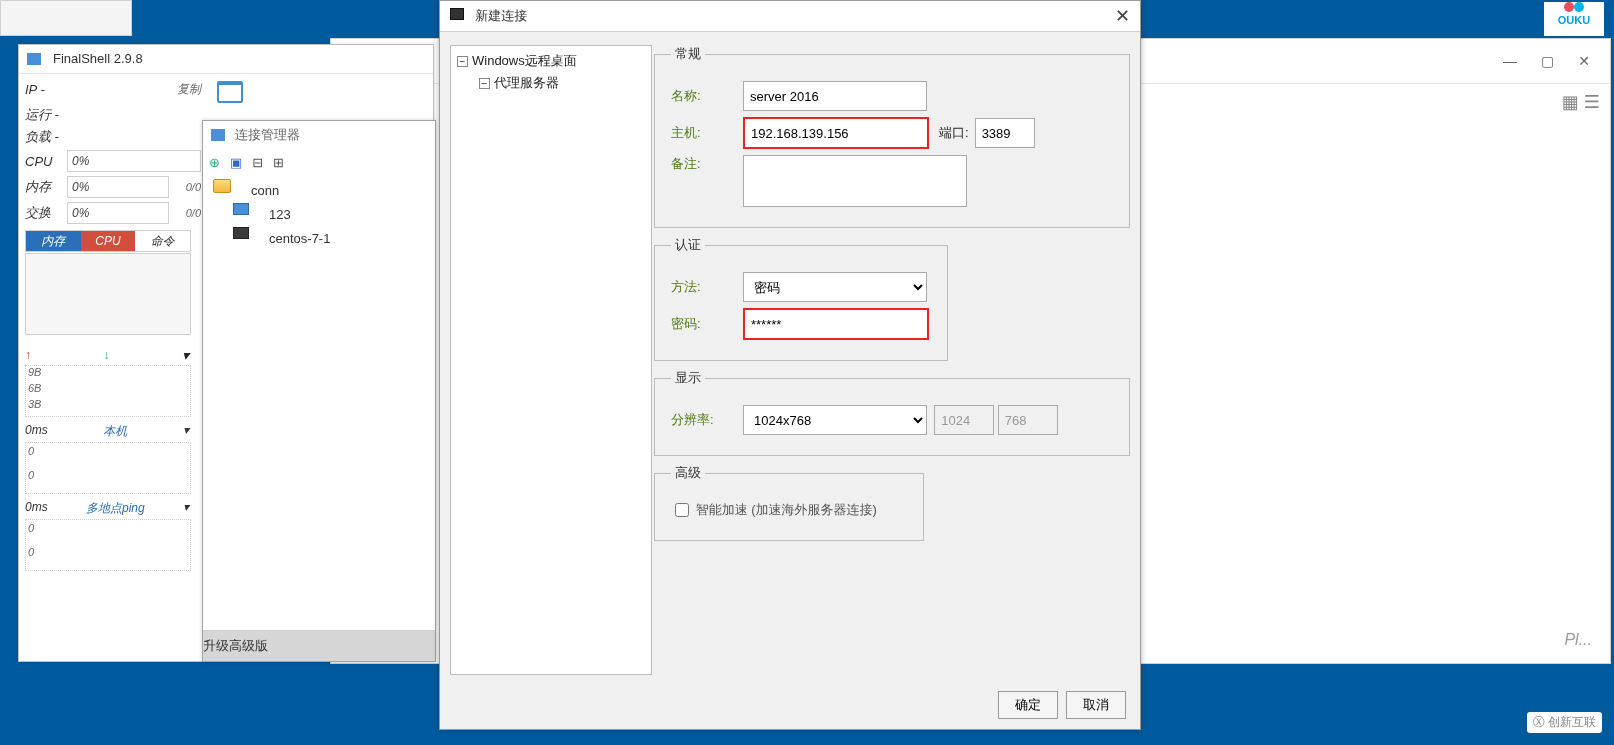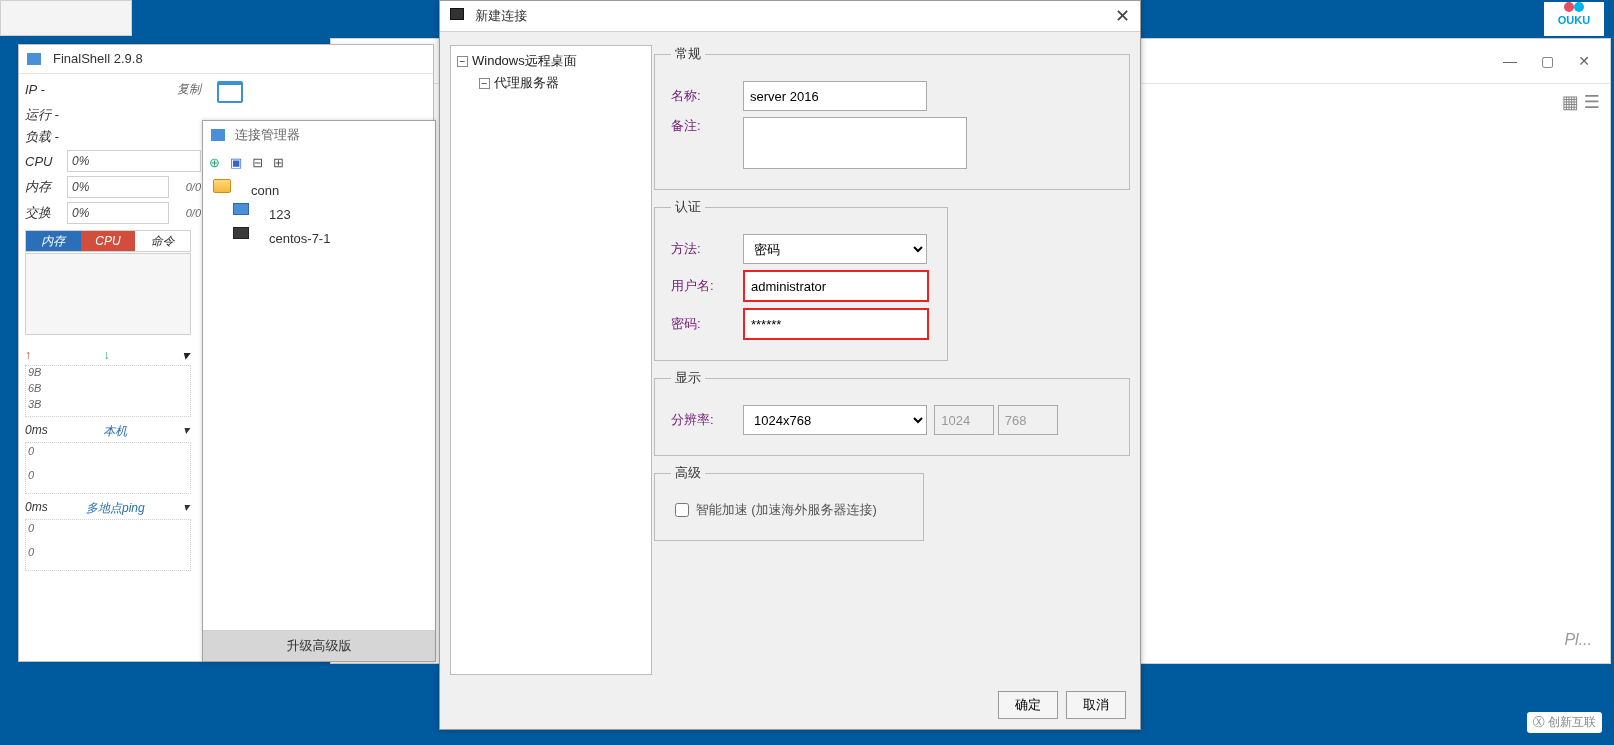--- a/index.html
+++ b/index.html
@@ -200,21 +200,20 @@
     width:14px;height:10px;
     background:#4a90d9;
     border:1px solid #2e6aa8;
     display:inline-block;
   }
   .btncell {
     position:absolute; bottom:0; left:0;
     height:30px; line-height:30px;
     width:100%;
     border-top:1px solid #d0d0d0;
-    text-align:center;
     background:#d6d6d6;
     font-size:13px;
     color:#333;
   }
 
   
   .bluetool {
     position:absolute;
     left:0; top:0; width:130px; height:34px;
     background:#f4f4f4;
@@ -275,21 +274,21 @@
   }
   legend {
     font-size:13px; color:#333;
     padding:0 4px;
   }
   .row {
     display:flex; align-items:center;
     margin:6px 0;
     font-size:13px;
   }
-  .row .flabel { width:72px; color:#701a75; }
+  .row .flabel { width:72px; color:#4d7c0f; }
   .row input[type=text], .row textarea, .row select {
     font-family:inherit;
     font-size:13px;
     padding:3px 6px;
     border:1px solid #aaa;
     background:#fff;
     height:22px;
     box-sizing:content-box;
   }
   .row textarea { height:44px; width:210px; resize:none;}
@@ -469,37 +468,39 @@
     </div>
   </div>
 
   <div class="dlg-right">
     <fieldset>
       <legend>常规</legend>
       <div class="row">
         <span class="flabel">名称:</span>
         <input type="text" class="w180" value="server 2016" style="">
       </div>
+      <div class="row red-outline">
+        <span class="flabel">主机:</span>
+        <input type="text" class="w180" value="192.168.139.156" style="">
+        <span style="margin:0 6px 0 10px;">端口:</span>
+        <input type="text" class="w50" style="border: 1px solid rgb(170, 170, 170) !important;" value="3389">
+      </div>
       <div class="row" style="align-items:flex-start;">
         <span class="flabel">备注:</span>
         <textarea style=""></textarea>
       </div>
     </fieldset>
 
     <fieldset style="width:264px;">
       <legend>认证</legend>
       <div class="row">
         <span class="flabel">方法:</span>
         <select class="w180">
           <option>密码</option>
         </select>
-      </div>
-      <div class="row red-outline">
-        <span class="flabel">用户名:</span>
-        <input type="text" class="w180" value="administrator" style="">
       </div>
       <div class="row red-outline">
         <span class="flabel">密码:</span>
         <input type="text" class="w180" value="******" style="">
       </div>
     </fieldset>
 
     <fieldset>
       <legend>显示</legend>
       <div class="row">

